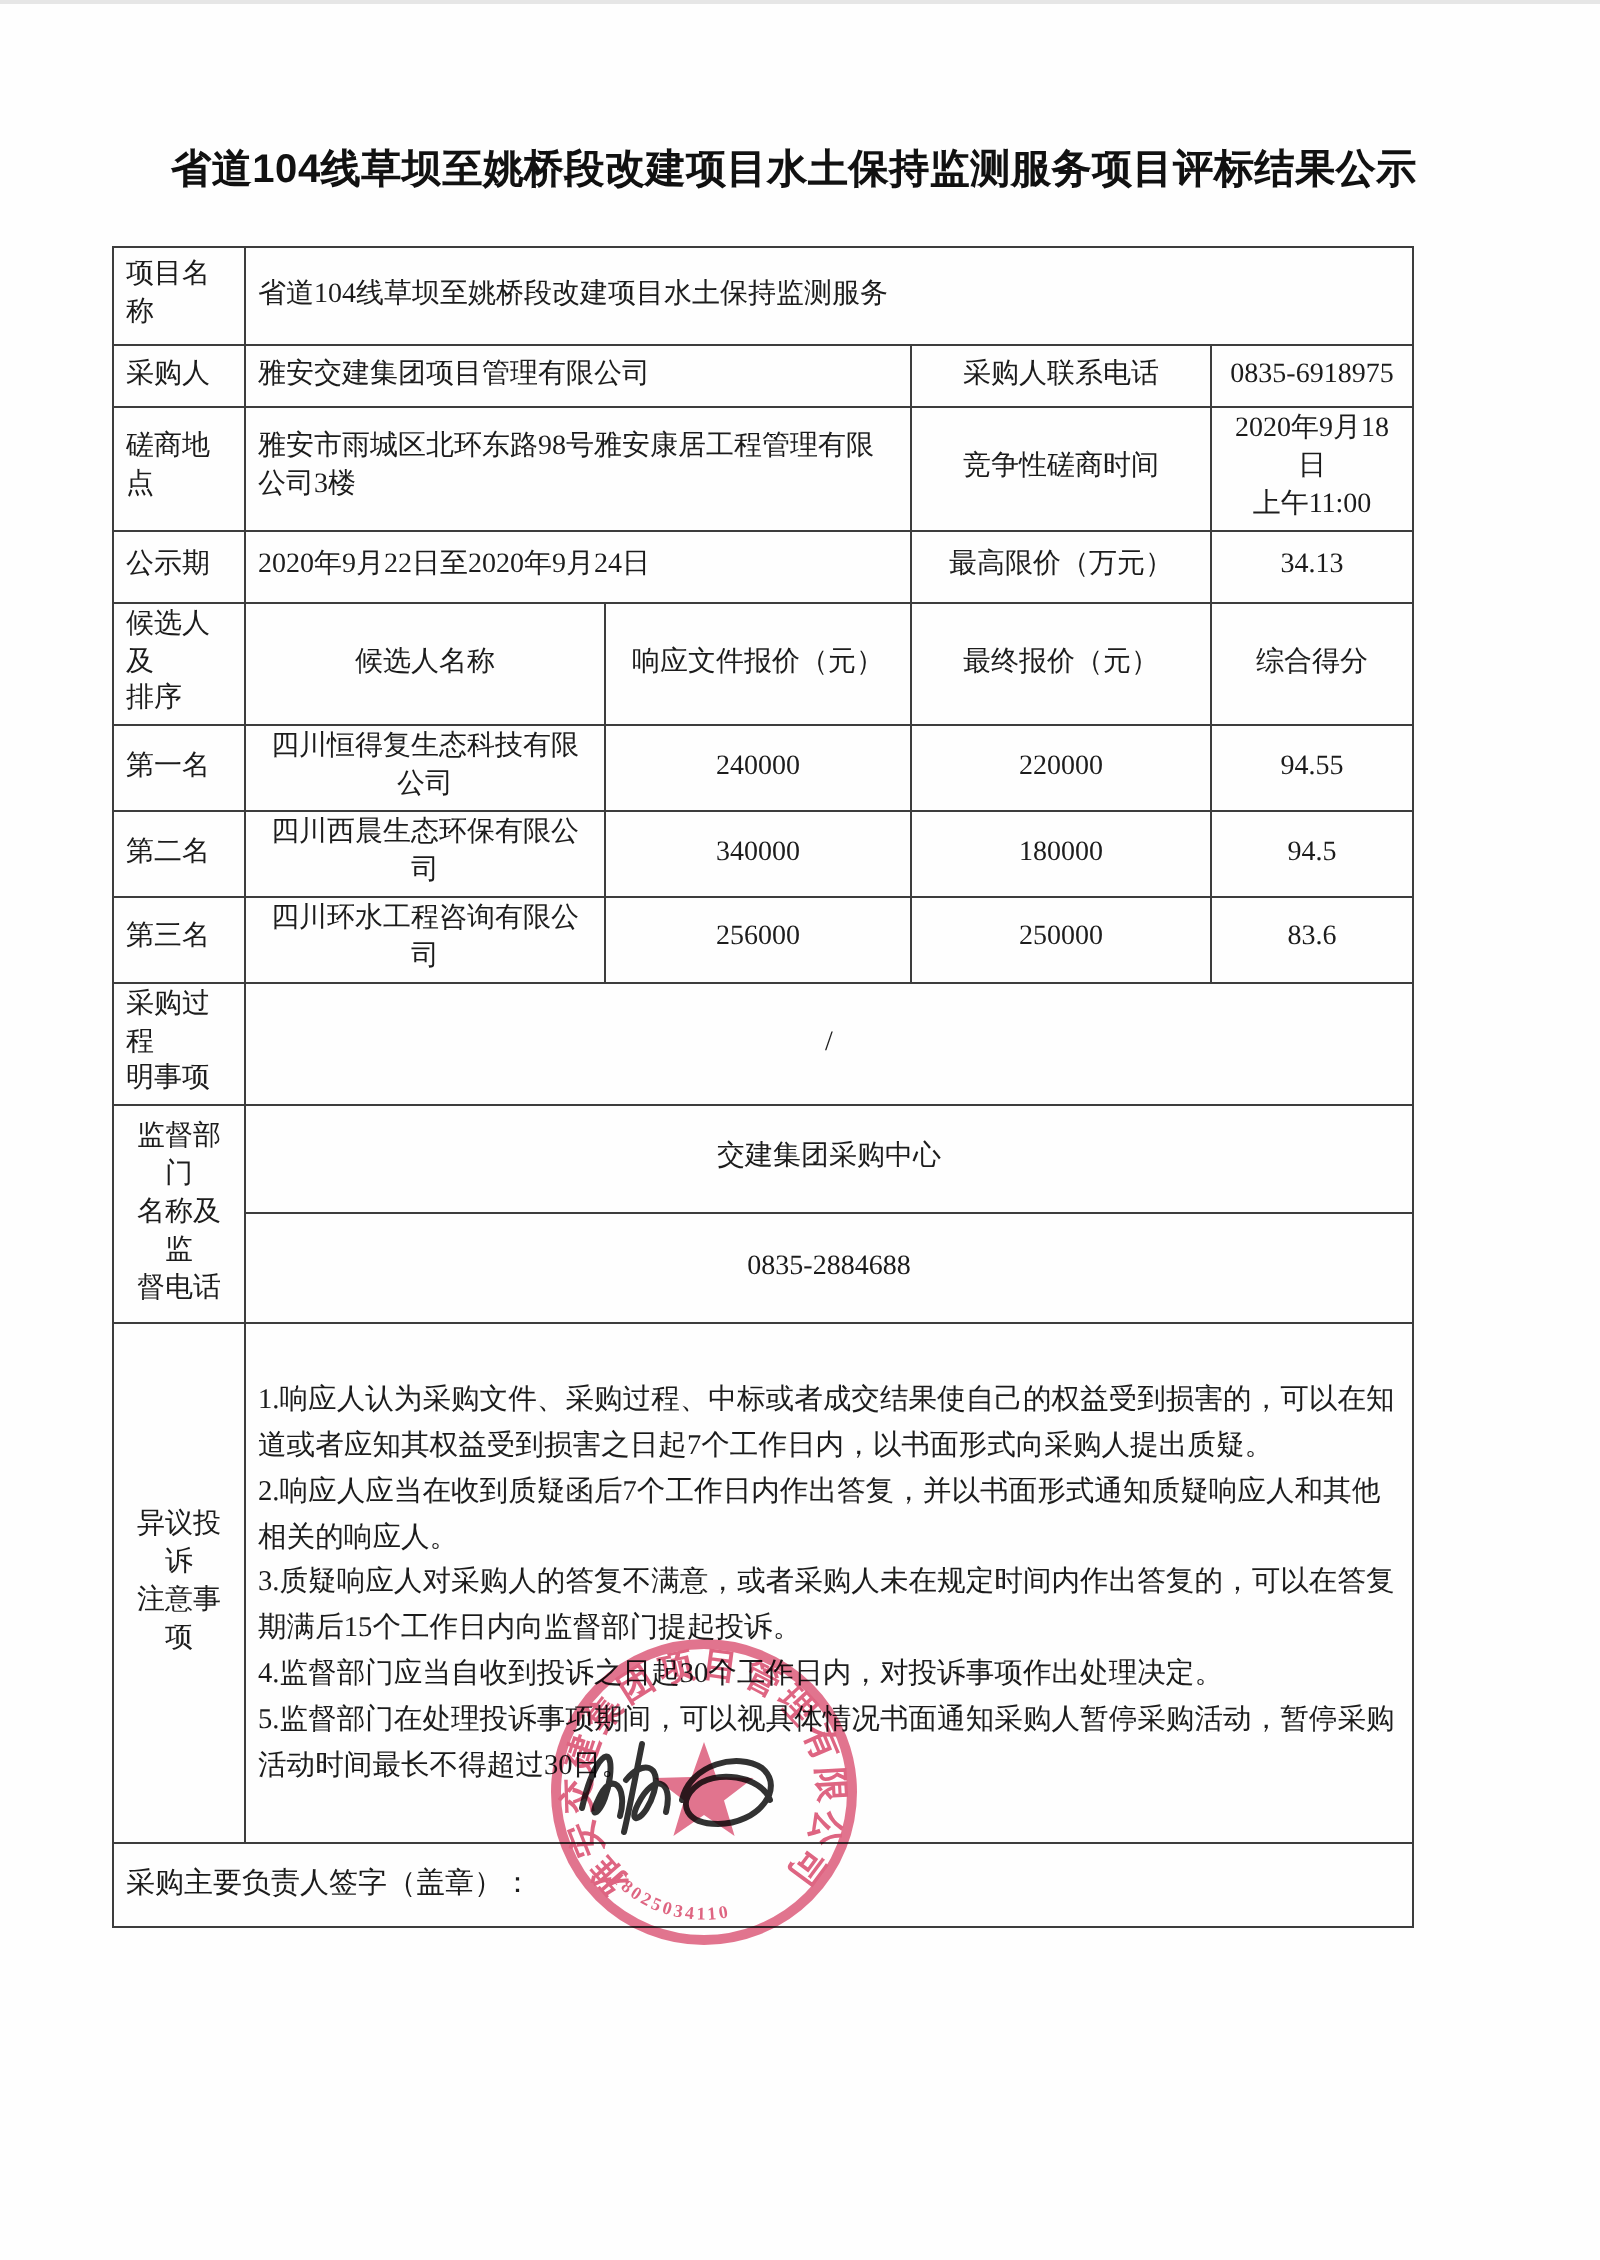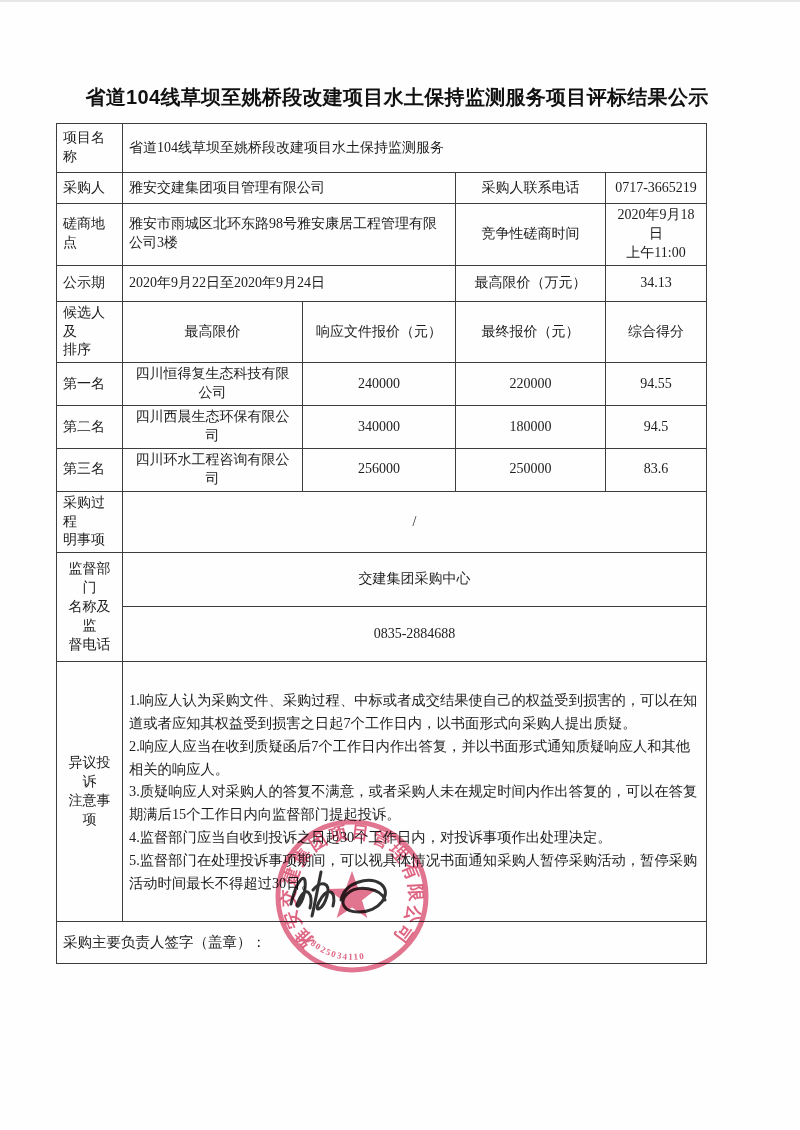--- a/index.html
+++ b/index.html
@@ -6,21 +6,21 @@
   .page{
     position:relative;
     width:800px;height:1130px;
     background:#fefefe;
     font-family:"Liberation Serif","DejaVu Serif",serif;
     color:#1c1c1c;
     overflow:hidden;
   }
   .scan-edge{position:absolute;top:0;left:0;right:0;height:2px;background:#e6e6e6;}
   .doc-title{
-    position:absolute;top:84px;left:72px;width:650px;
+    position:absolute;top:71px;left:72px;width:650px;
     text-align:center;
     font-family:"Liberation Sans","DejaVu Sans",sans-serif;
     font-weight:700;font-size:20px;letter-spacing:0.3px;color:#111;
   }
   table.main{
     position:absolute;top:123px;left:56px;width:650px;
     border-collapse:collapse;table-layout:fixed;
     font-size:14px;line-height:1.35;
   }
   table.main td{
@@ -71,42 +71,42 @@
     <tbody>
         <tr style="height:49px">
       <td class="lbl">项目名称</td>
       <td class="lft" colspan="4">省道104线草坝至姚桥段改建项目水土保持监测服务</td>
     </tr>
 
     <tr style="height:31px">
       <td class="lbl">采购人</td>
       <td class="lft" colspan="2">雅安交建集团项目管理有限公司</td>
       <td class="ctr">采购人联系电话</td>
-      <td class="ctr">0717-3665219</td>
+      <td class="ctr">0835-6918975</td>
     </tr>
 
     <tr style="height:44px">
       <td class="lbl">磋商地点</td>
       <td class="lft" colspan="2">雅安市雨城区北环东路98号雅安康居工程管理有限公司3楼</td>
       <td class="ctr">竞争性磋商时间</td>
       <td class="ctr preline">2020年9月18日
 上午11:00</td>
     </tr>
 
     <tr style="height:36px">
       <td class="lbl">公示期</td>
       <td class="lft" colspan="2">2020年9月22日至2020年9月24日</td>
       <td class="ctr">最高限价（万元）</td>
       <td class="ctr">34.13</td>
     </tr>
 
     <tr style="height:44px">
       <td class="lbl preline">候选人及
 排序</td>
-      <td class="ctr">最高限价</td>
+      <td class="ctr">候选人名称</td>
       <td class="ctr">响应文件报价（元）</td>
       <td class="ctr">最终报价（元）</td>
       <td class="ctr">综合得分</td>
     </tr>
 
     <tr style="height:42px">
       <td class="lbl">第一名</td>
       <td class="ctr">四川恒得复生态科技有限公司</td>
       <td class="ctr">240000</td>
       <td class="ctr">220000</td>

